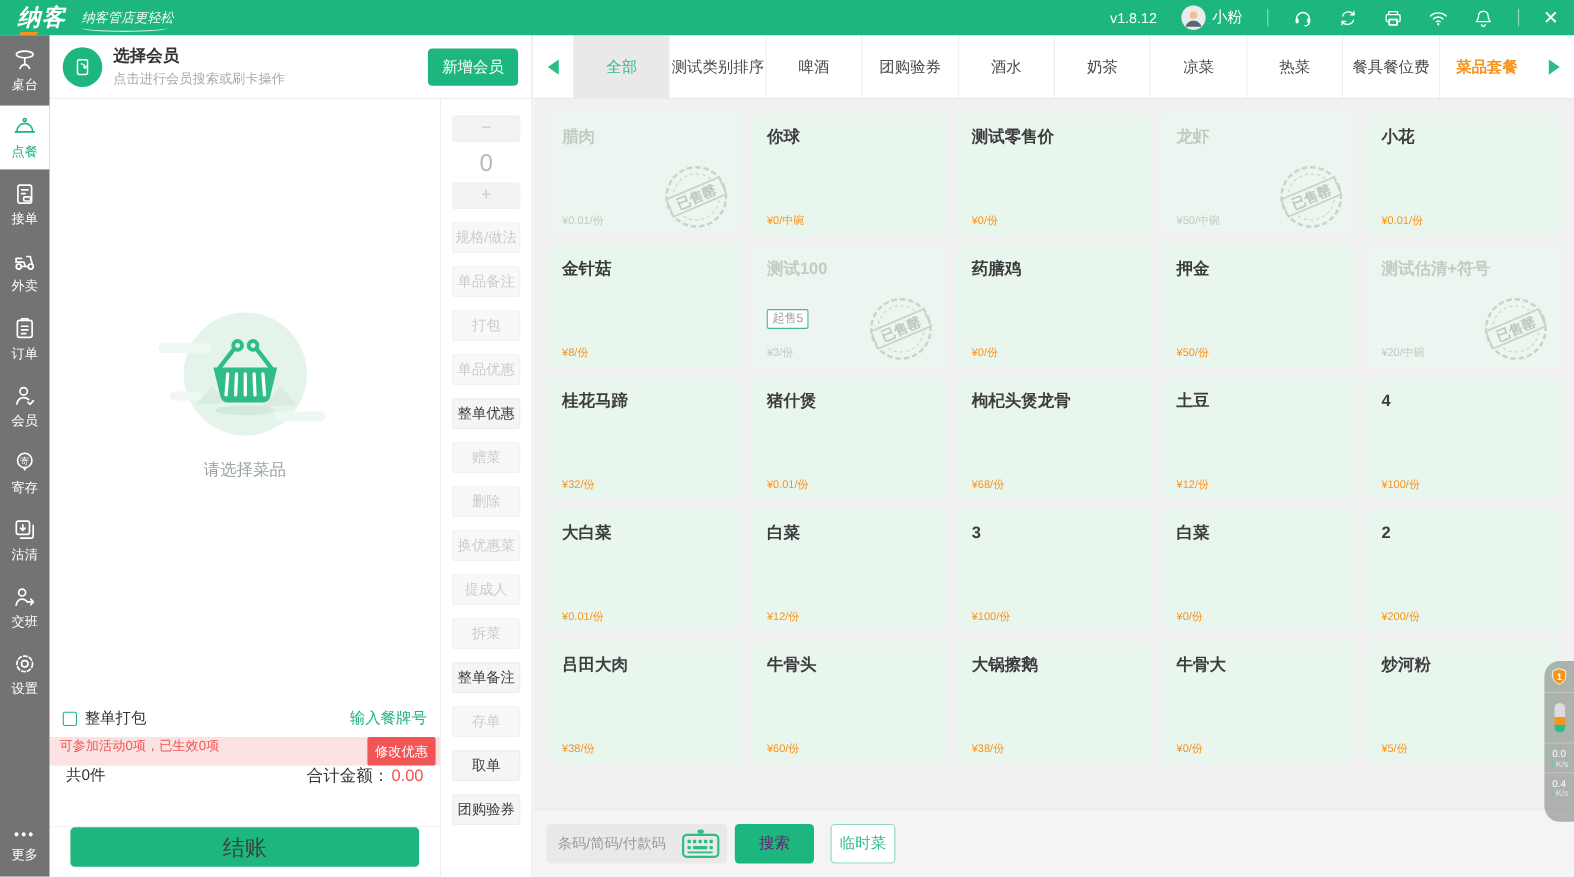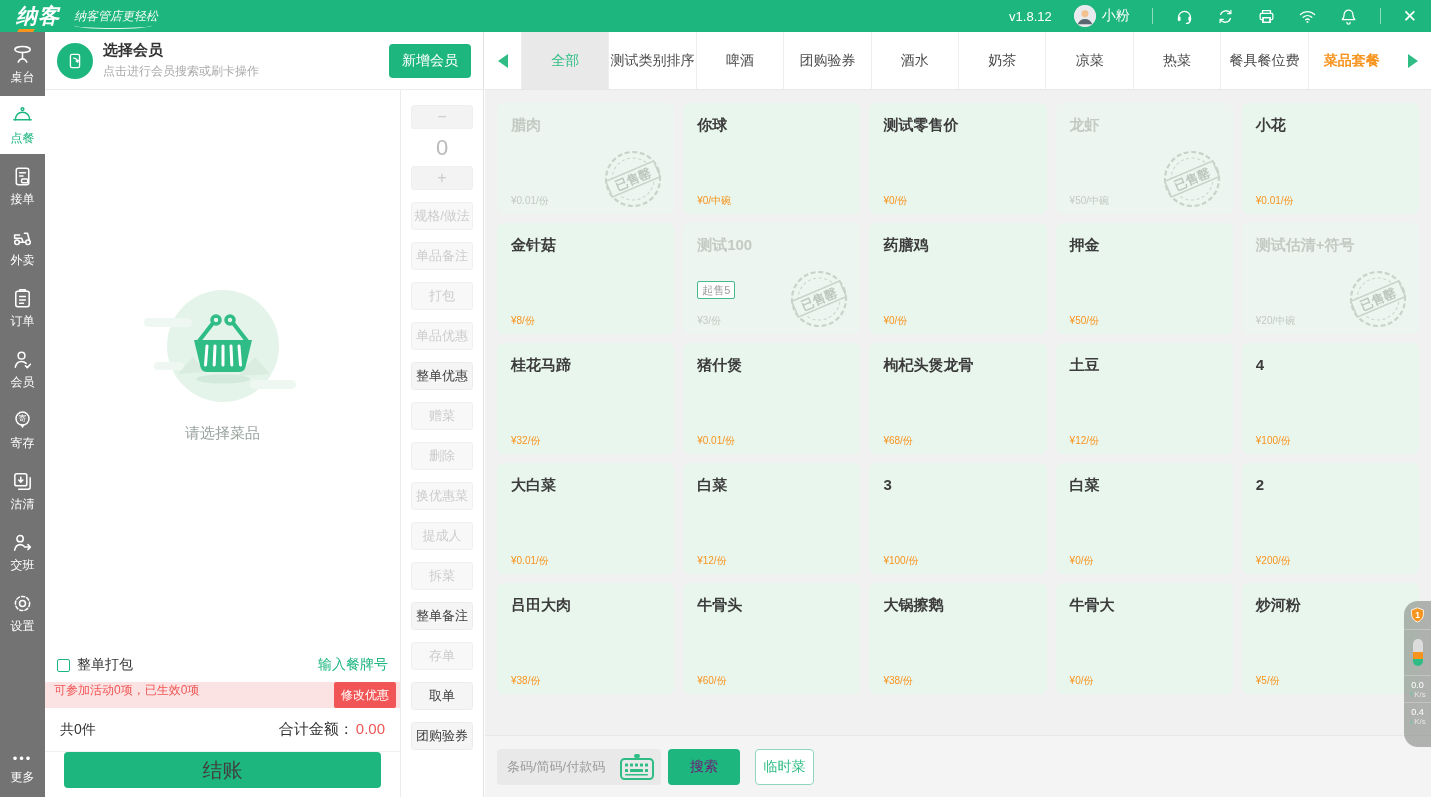--- a/index.html
+++ b/index.html
@@ -41,21 +41,21 @@
   .left-body { flex:1; display:flex; min-height:0; }
   .cart-panel { width:356px; display:flex; flex-direction:column; border-right:1px solid #ececec; min-width:0; }
   .cart-empty { flex:1; display:flex; flex-direction:column; align-items:center; justify-content:center; padding-bottom:14px; }
   .empty-text { color:#9aa49e; font-size:15px; margin-top:4px; }
 
   .pack-row { height:34px; display:flex; align-items:center; padding:0 12px; font-size:14px; color:#333; flex:0 0 auto; }
   .checkbox { width:13px; height:13px; border:1.5px solid #1db67f; border-radius:2px; margin-right:7px; cursor:pointer; flex:0 0 auto; background:#fff; }
   .table-link { margin-left:auto; color:#1db67f; font-size:14px; cursor:pointer; }
   .activity-bar { height:26px; background:#fbe3e3; display:flex; padding:0 4px 0 9px; font-size:12px; color:#f25555; flex:0 0 auto; }
   .modify-btn { margin-left:auto; background:#f25555; color:#fff; font-size:12px; padding:3px 7px; border-radius:2px; border:none; cursor:pointer; }
-  .totals-row { height:44px; display:flex; align-items:center; padding:0 15px; font-size:14px; color:#333; border-bottom:1px solid #f0f0f0; flex:0 0 auto; }
+  .totals-row { height:56px; display:flex; padding:0 15px; font-size:14px; color:#333; border-bottom:1px solid #f0f0f0; flex:0 0 auto; }
   .total-right { margin-left:auto; font-size:15px; }
   .total-value { color:#f25555; margin-left:2px; }
   .checkout-btn { margin:0 19px 9px; height:36px; background:#1db67f; color:#404040; font-size:20px; border:none; border-radius:4px; cursor:pointer; flex:0 0 auto; }
 
   .action-col { flex:1; padding:15px 10px 10px; display:flex; flex-direction:column; overflow:hidden; background:#fff; }
   .step-btn { height:24px; background:#f3f3f3; border:1px solid #efefef; border-radius:3px; color:#ccc; display:flex; align-items:center; justify-content:center; font-size:16px; cursor:pointer; flex:0 0 auto; }
   .qty { height:37px; display:flex; align-items:center; justify-content:center; font-size:22px; color:#b9b9b9; flex:0 0 auto; }
   .act-btn { height:28px; margin-top:12px; background:#f8f8f8; border:1px solid #f0f0f0; border-radius:3px; font-size:13px; display:flex; align-items:center; justify-content:center; color:#ccc; cursor:default; flex:0 0 auto; white-space:nowrap; }
   .act-btn.enabled { color:#3d3d3d; background:#f5f5f5; border-color:#ececec; cursor:pointer; }
 

